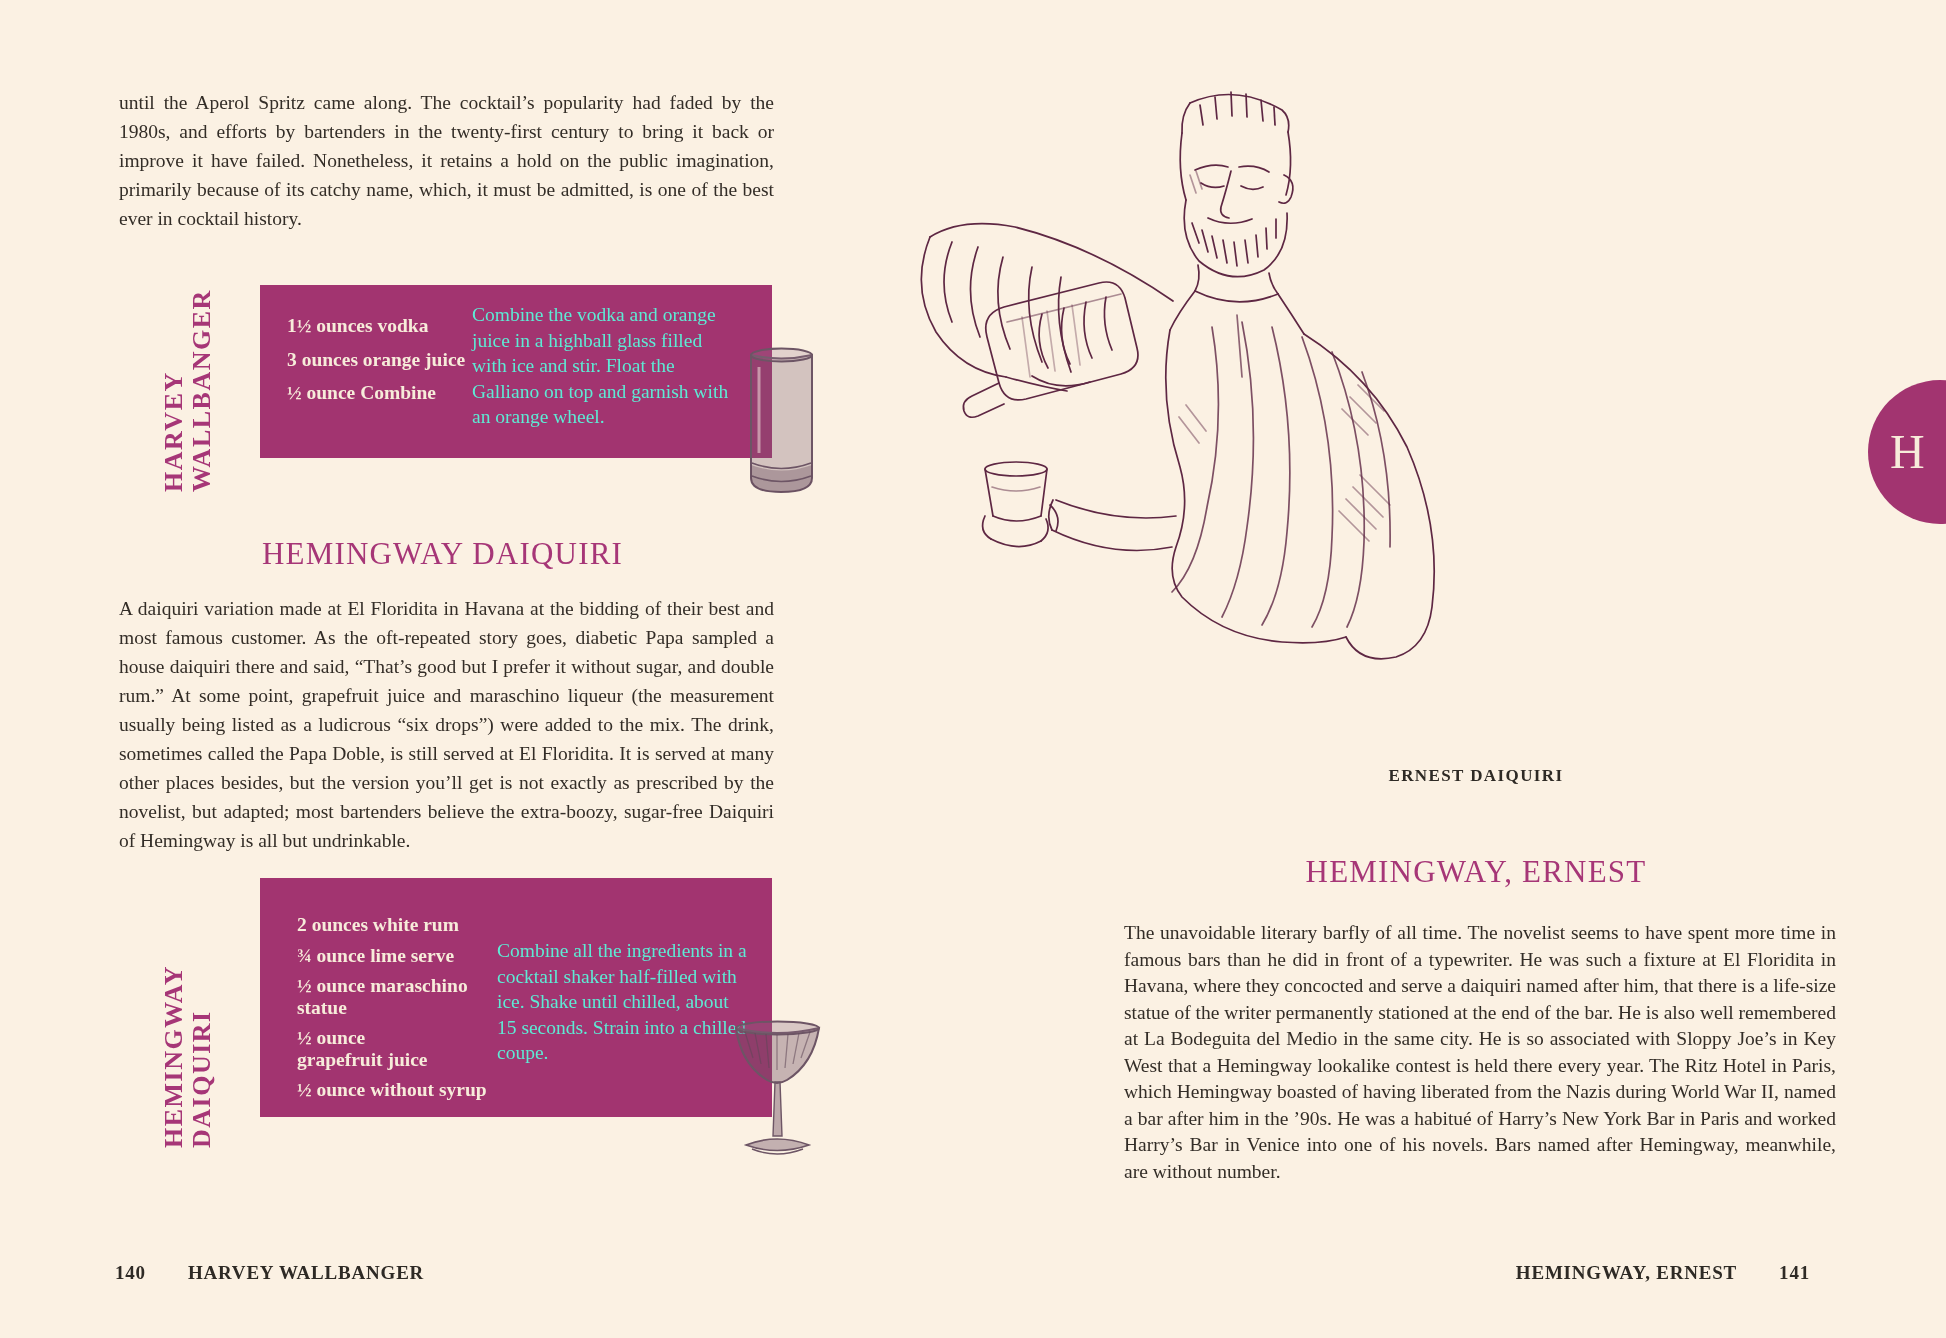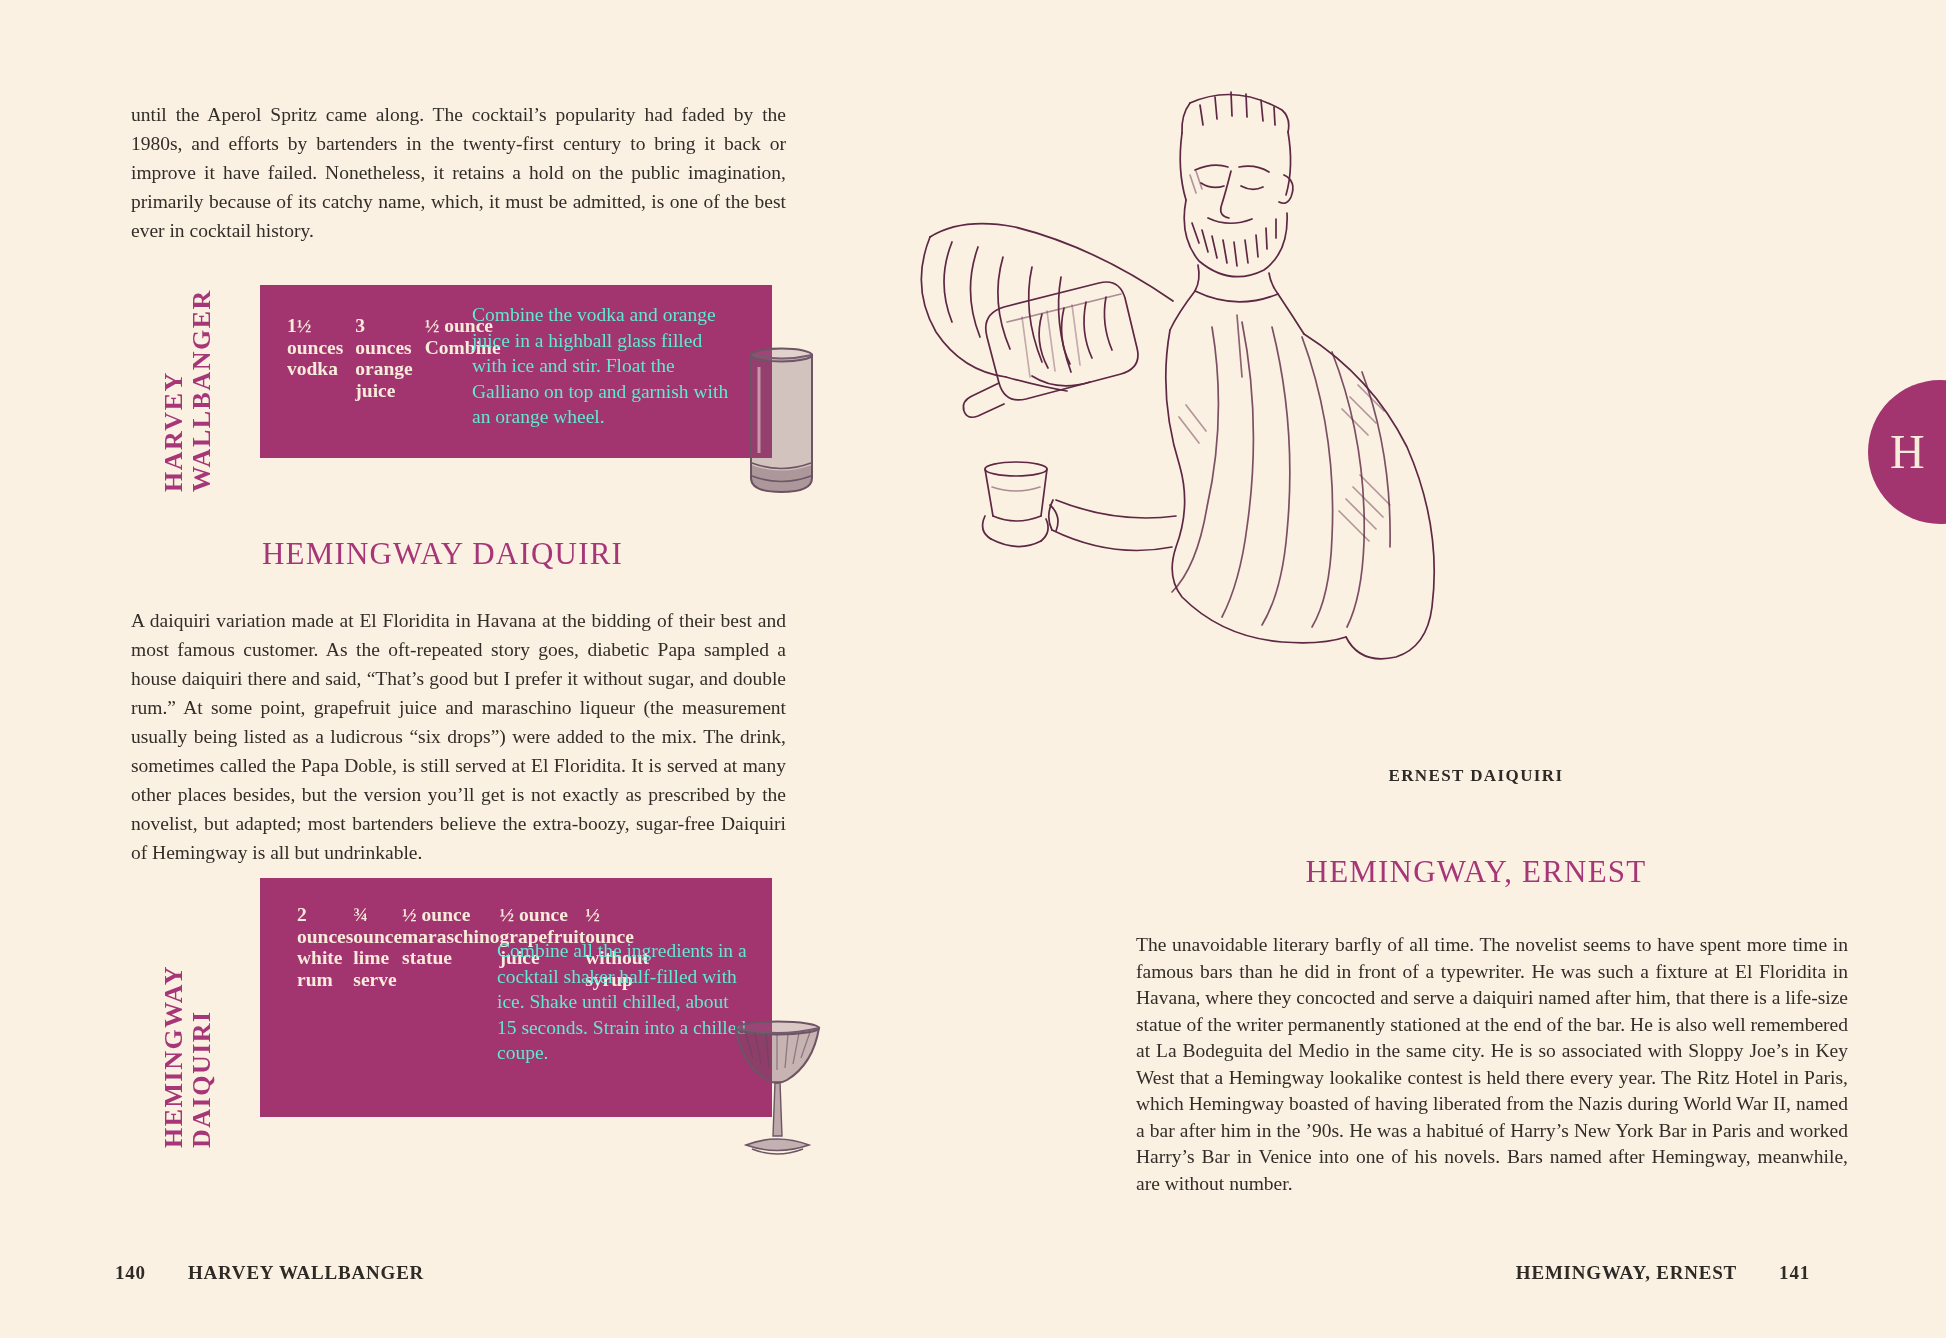--- a/index.html
+++ b/index.html
@@ -2,41 +2,41 @@
 <html><head>
 <meta charset="utf-8">
 <style>
   html,body { margin:0; padding:0; background:#fbf1e3; }
   #canvas {
     position:relative; width:1946px; height:1338px;
     background:#fbf1e3; overflow:hidden;
     font-family:"Liberation Serif", serif;
   }
   .body-text {
-    position:absolute; margin:16px;
+    position:absolute; margin:4px;
     font-size:19.5px; line-height:29px;
     color:#332d27; text-align:justify;
   }
   .section-title {
     position:absolute; margin:0;
     font-weight:400; font-size:31px; letter-spacing:1.2px;
     color:#a63677; text-align:center; white-space:nowrap;
   }
   .caption {
     position:absolute; font-weight:700; font-size:17px;
     letter-spacing:1.4px; color:#2e2a25; text-align:center;
   }
   .footer {
     position:absolute; display:flex; align-items:baseline;
     font-weight:700; font-size:19px; letter-spacing:0.8px; color:#2e2a25;
   }
   .footer-left { gap:42px;justify-content:center; }
   .footer-right { justify-content:flex-end; gap:42px; }
   .recipe-box { position:absolute; background:#a23470; }
-  .ing-col { position:absolute; display:flex; flex-direction:row; }
+  .ing-col { position:absolute; display:flex; flex-direction:column; }
   .ing {
     font-weight:700; font-size:19.5px; line-height:21.5px;
     color:#f7ecda; white-space:pre-line;
   }
   .instr {
     position:absolute; font-size:19.5px; line-height:25.5px; color:#5eead4;
   }
   .vlabel {
     position:absolute; transform:rotate(-90deg); transform-origin:0 0;
     width:235px; font-weight:700; font-size:26px; line-height:28px;
@@ -81,21 +81,21 @@
   </svg>
 
   <h2 class="section-title" style="left:115px;top:536px;width:655px">HEMINGWAY DAIQUIRI</h2>
 
   <p class="body-text" style="left:115px;top:590px;width:655px">A daiquiri variation made at El Floridita in Havana at the bidding of their best and most famous customer. As the oft-repeated story goes, diabetic Papa sampled a house daiquiri there and said, “That’s good but I prefer it without sugar, and double rum.” At some point, grapefruit juice and maraschino liqueur (the measurement usually being listed as a ludicrous “six drops”) were added to the mix. The drink, sometimes called the Papa Doble, is still served at El Floridita. It is served at many other places besides, but the version you’ll get is not exactly as prescribed by the novelist, but adapted; most bartenders believe the extra-boozy, sugar-free Daiquiri of Hemingway is all but undrinkable.</p>
 
   <div class="vlabel" style="left:160px;top:1148px">HEMINGWAY
 DAIQUIRI</div>
 
   <div class="recipe-box" style="left:260px;top:878px;width:512px;height:239px">
-    <div class="ing-col" style="left:37px;top:26px;width:205px;">
+    <div class="ing-col" style="left:37px;top:36px;width:205px;gap:9px">
       <div class="ing">2 ounces white rum</div>
       <div class="ing">¾ ounce lime serve</div>
       <div class="ing">½ ounce maraschino
 statue</div>
       <div class="ing">½ ounce
 grapefruit juice</div>
       <div class="ing">½ ounce without syrup</div>
     </div>
     <div class="instr" style="left:237px;top:60px;width:252px">Combine all the ingredients in a cocktail shaker half-filled with ice. Shake until chilled, about 15 seconds. Strain into a chilled coupe.</div>
   </div>

